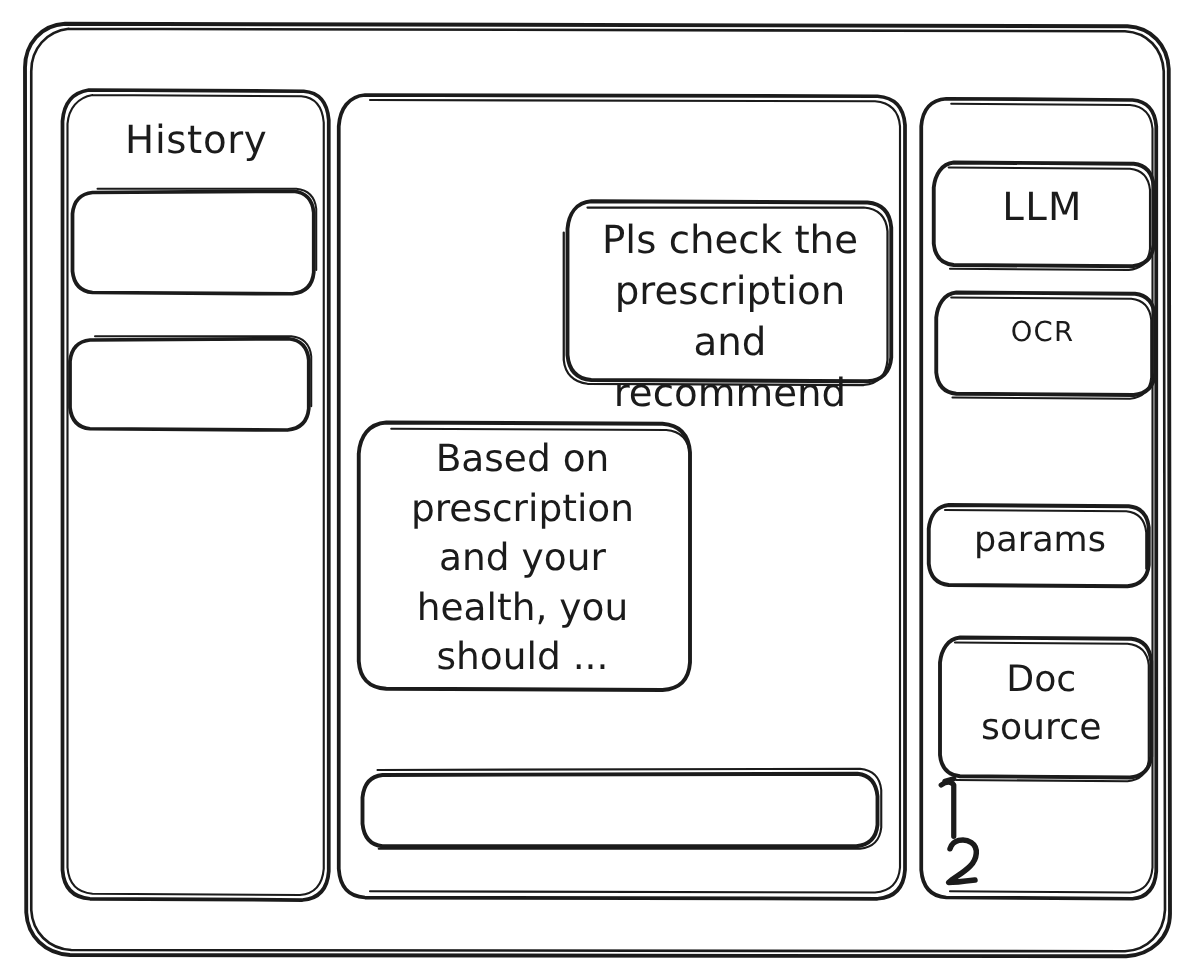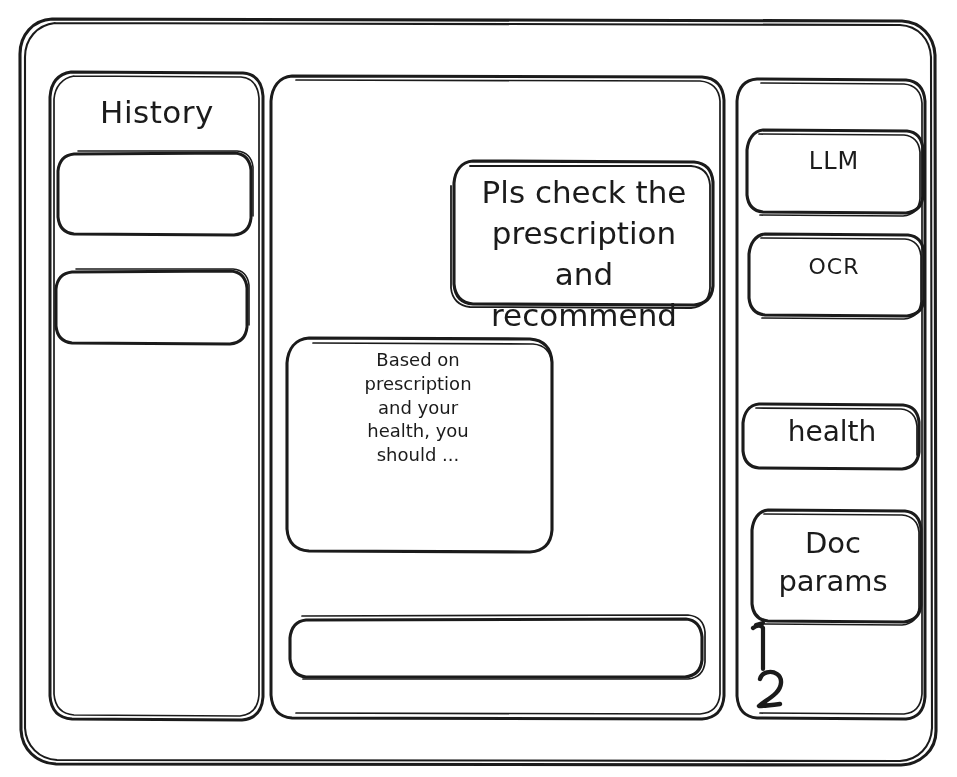--- a/index.html
+++ b/index.html
@@ -44,23 +44,23 @@
     user-select: none;
   }
   .hit {
     position: absolute;
     background: transparent;
   }
   #panel-title-history { left: 52px; top: 92px; width: 210px; font-size: 31px; letter-spacing: 0.5px; }
   #panel-title-agent   { left: 290px; top: 96px; width: 430px; font-size: 32px; letter-spacing: 0.5px; }
 
   #msg-user-text  { left: 462px; top: 172px; width: 244px; font-size: 31px; }
-  #msg-agent-text { left: 300px; top: 348px; width: 236px; font-size: 18px; }
+  #msg-agent-text { left: 300px; top: 348px; width: 236px; font-size: 30px; }
 
-  #btn-llm-label    { left: 752px; top: 146px; width: 164px; font-size: 24px; letter-spacing: 1px; }
+  #btn-llm-label    { left: 752px; top: 146px; width: 164px; font-size: 31px; letter-spacing: 1px; }
   #btn-ocr-label    { left: 752px; top: 252px; width: 164px; font-size: 22px; letter-spacing: 1px; }
   #btn-params-label { left: 748px; top: 414px; width: 168px; font-size: 28px; }
   #btn-docsrc-label { left: 752px; top: 524px; width: 162px; font-size: 29px; }
 </style>
 </head>
 <body>
 
 <div id="stage">
 
   <svg class="sketch" viewBox="0 0 957 777" xmlns="http://www.w3.org/2000/svg" aria-hidden="true">
@@ -151,24 +151,24 @@
   <div class="lbl" id="msg-agent-text">Based on
 prescription
 and your
 health, you
 should ...</div>
 
   <div class="lbl" id="btn-llm-label">LLM</div>
 
   <div class="lbl" id="btn-ocr-label">OCR</div>
 
-  <div class="lbl" id="btn-params-label">health</div>
+  <div class="lbl" id="btn-params-label">params</div>
 
   <div class="lbl" id="btn-docsrc-label">Doc
-params</div>
+source</div>
 
   <div class="hit" style="left:50px; top:72px; width:213px; height:648px;"></div>
 
   <div class="hit" style="left:58px; top:151px; width:195px; height:84px;"></div>
 
   <div class="hit" style="left:56px; top:269px; width:193px; height:75px;"></div>
 
   <div class="hit" style="left:271px; top:76px; width:453px; height:643px;"></div>
 
   <div class="hit" style="left:451px; top:161px; width:262px; height:147px;"></div>

